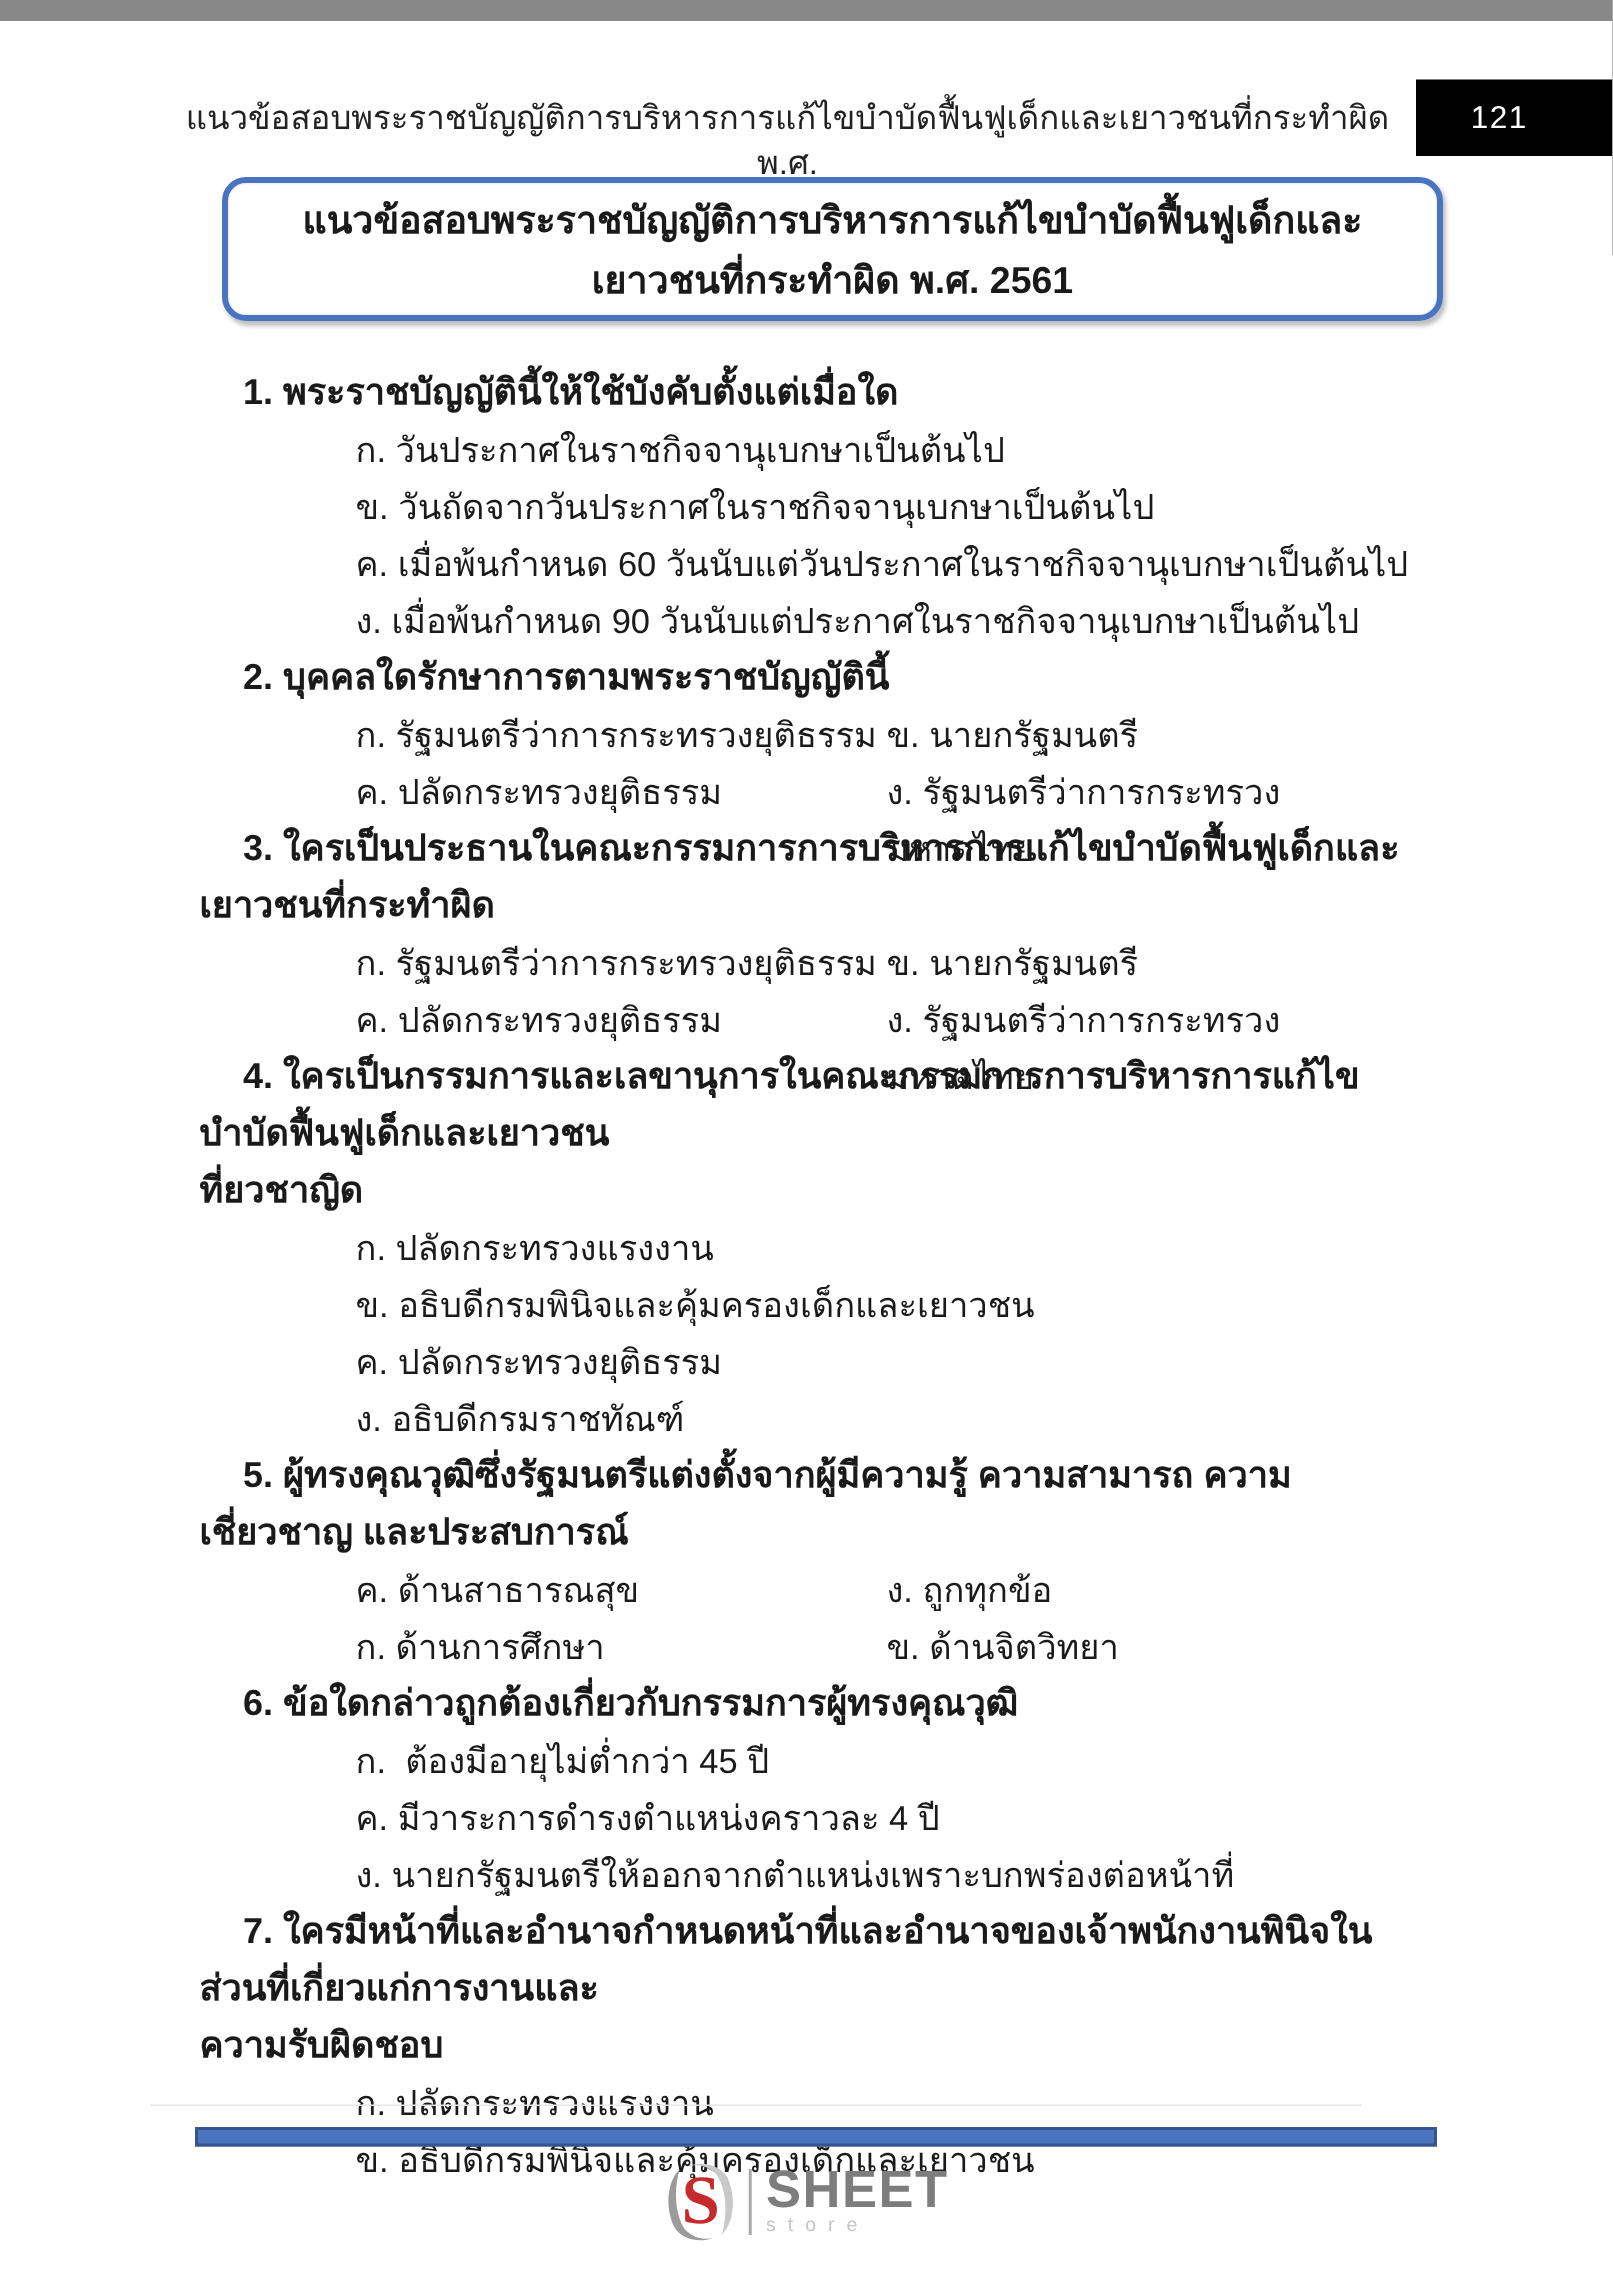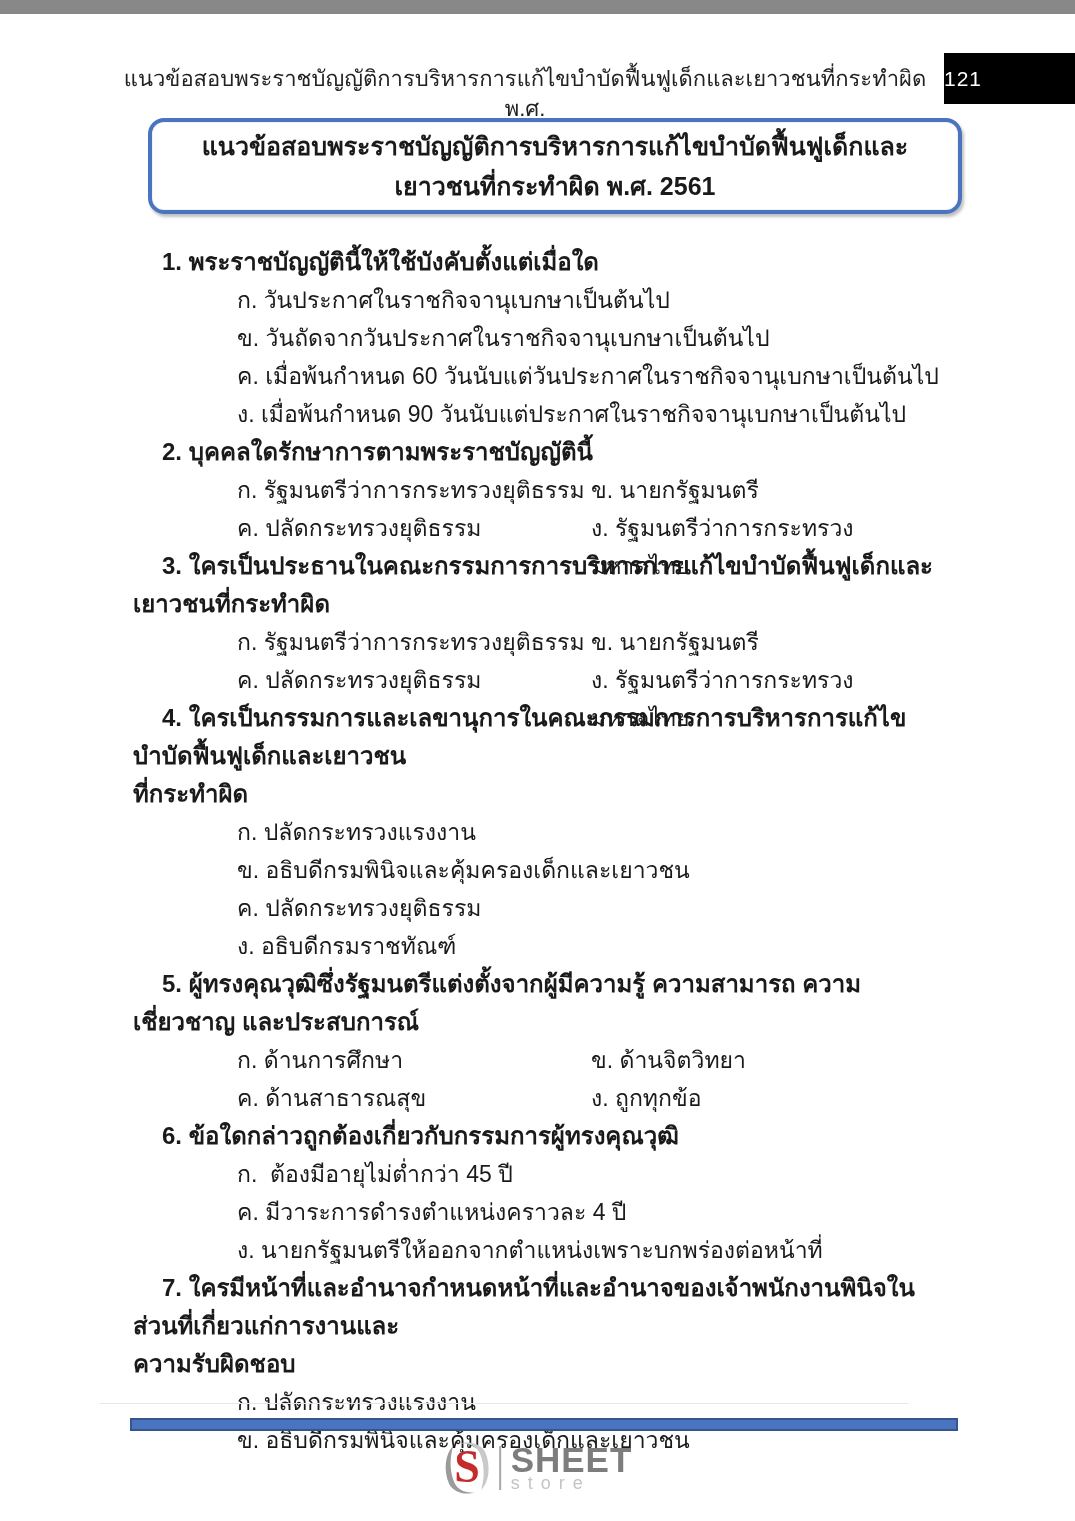--- a/index.html
+++ b/index.html
@@ -14,21 +14,21 @@
   }
 
   
   .header-title {
     position:absolute; top:50px; left:120px; width:810px;
     text-align:center; font-size:22px; line-height:30px; color:#222;
   }
   .page-num-box {
     position:absolute; top:39px; right:0; width:131px; height:51px;
     background:#000; color:#fff;
-    display:flex; align-items:center; justify-content:flex-start;
+    display:flex; align-items:center; justify-content:center;
     padding-right:20px; box-sizing:border-box;
     font-size:21px; letter-spacing:1px;
   }
 
   
   .title-box {
     position:absolute; top:104px; left:148px; width:814px; height:96px;
     border:4px solid #4a74c0; border-radius:16px;
     box-shadow:2px 3px 3px rgba(140,140,140,0.55), inset 0 0 0 1px #f2f2f2;
     display:flex; align-items:center; justify-content:center;
@@ -63,21 +63,21 @@
     display:flex; align-items:center;
   }
   .logo-mark { width:48px; height:56px; }
   .logo-divider { width:2px; height:44px; background:#a9a9a9; margin:0 10px 0 8px; }
   .logo-text { display:flex; flex-direction:column; }
   .logo-name {
     font-size:35px; font-weight:bold; color:#7d7d7d;
     letter-spacing:1px; line-height:28px;
   }
   .logo-sub {
-    font-size:18px; color:#c4c4c4; letter-spacing:8px;
+    font-size:13px; color:#c4c4c4; letter-spacing:8px;
     line-height:14px; margin-top:2px;
   }
 </style>
 </head>
 <body>
 
 <div class="page">
 
   <div class="header-title">แนวข้อสอบพระราชบัญญัติการบริหารการแก้ไขบำบัดฟื้นฟูเด็กและเยาวชนที่กระทำผิด พ.ศ.</div>
 
@@ -102,30 +102,30 @@
         <div class="opt-row"><span class="opt col1">ก. รัฐมนตรีว่าการกระทรวงยุติธรรม</span><span class="opt col2">ข. นายกรัฐมนตรี</span></div>
         <div class="opt-row"><span class="opt col1">ค. ปลัดกระทรวงยุติธรรม</span><span class="opt col2">ง. รัฐมนตรีว่าการกระทรวงมหาดไทย</span></div>
       </div>
       <div>
         <div class="q-line q-head first">3. ใครเป็นประธานในคณะกรรมการการบริหารการแก้ไขบำบัดฟื้นฟูเด็กและเยาวชนที่กระทำผิด</div>
         <div class="opt-row"><span class="opt col1">ก. รัฐมนตรีว่าการกระทรวงยุติธรรม</span><span class="opt col2">ข. นายกรัฐมนตรี</span></div>
         <div class="opt-row"><span class="opt col1">ค. ปลัดกระทรวงยุติธรรม</span><span class="opt col2">ง. รัฐมนตรีว่าการกระทรวงมหาดไทย</span></div>
       </div>
       <div>
         <div class="q-line q-head first">4. ใครเป็นกรรมการและเลขานุการในคณะกรรมการการบริหารการแก้ไขบำบัดฟื้นฟูเด็กและเยาวชน</div>
-        <div class="q-line q-head">ที่กระทำผิด</div>
+        <div class="q-line q-head">ที่ยวชาญิด</div>
         <div class="opt-row"><span class="opt col1">ก. ปลัดกระทรวงแรงงาน</span></div>
         <div class="opt-row"><span class="opt col1">ข. อธิบดีกรมพินิจและคุ้มครองเด็กและเยาวชน</span></div>
         <div class="opt-row"><span class="opt col1">ค. ปลัดกระทรวงยุติธรรม</span></div>
         <div class="opt-row"><span class="opt col1">ง. อธิบดีกรมราชทัณฑ์</span></div>
       </div>
       <div>
         <div class="q-line q-head first">5. ผู้ทรงคุณวุฒิซึ่งรัฐมนตรีแต่งตั้งจากผู้มีความรู้ ความสามารถ ความเชี่ยวชาญ และประสบการณ์</div>
+        <div class="opt-row"><span class="opt col1">ค. ด้านสาธารณสุข</span><span class="opt col2">ง. ถูกทุกข้อ</span></div>
         <div class="opt-row"><span class="opt col1">ก. ด้านการศึกษา</span><span class="opt col2">ข. ด้านจิตวิทยา</span></div>
-        <div class="opt-row"><span class="opt col1">ค. ด้านสาธารณสุข</span><span class="opt col2">ง. ถูกทุกข้อ</span></div>
       </div>
       <div>
         <div class="q-line q-head first">6. ข้อใดกล่าวถูกต้องเกี่ยวกับกรรมการผู้ทรงคุณวุฒิ</div>
         <div class="opt-row"><span class="opt col1">ก.  ต้องมีอายุไม่ต่ำกว่า 45 ปี</span></div>
         <div class="opt-row"><span class="opt col1">ค. มีวาระการดำรงตำแหน่งคราวละ 4 ปี</span></div>
         <div class="opt-row"><span class="opt col1">ง. นายกรัฐมนตรีให้ออกจากตำแหน่งเพราะบกพร่องต่อหน้าที่</span></div>
       </div>
       <div>
         <div class="q-line q-head first">7. ใครมีหน้าที่และอำนาจกำหนดหน้าที่และอำนาจของเจ้าพนักงานพินิจในส่วนที่เกี่ยวแก่การงานและ</div>
         <div class="q-line q-head">ความรับผิดชอบ</div>

